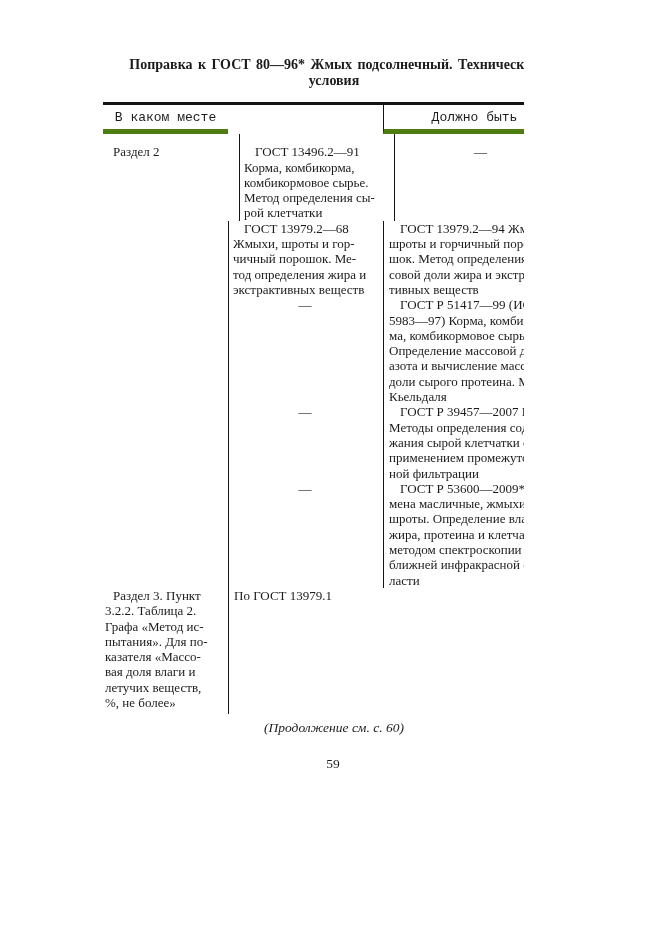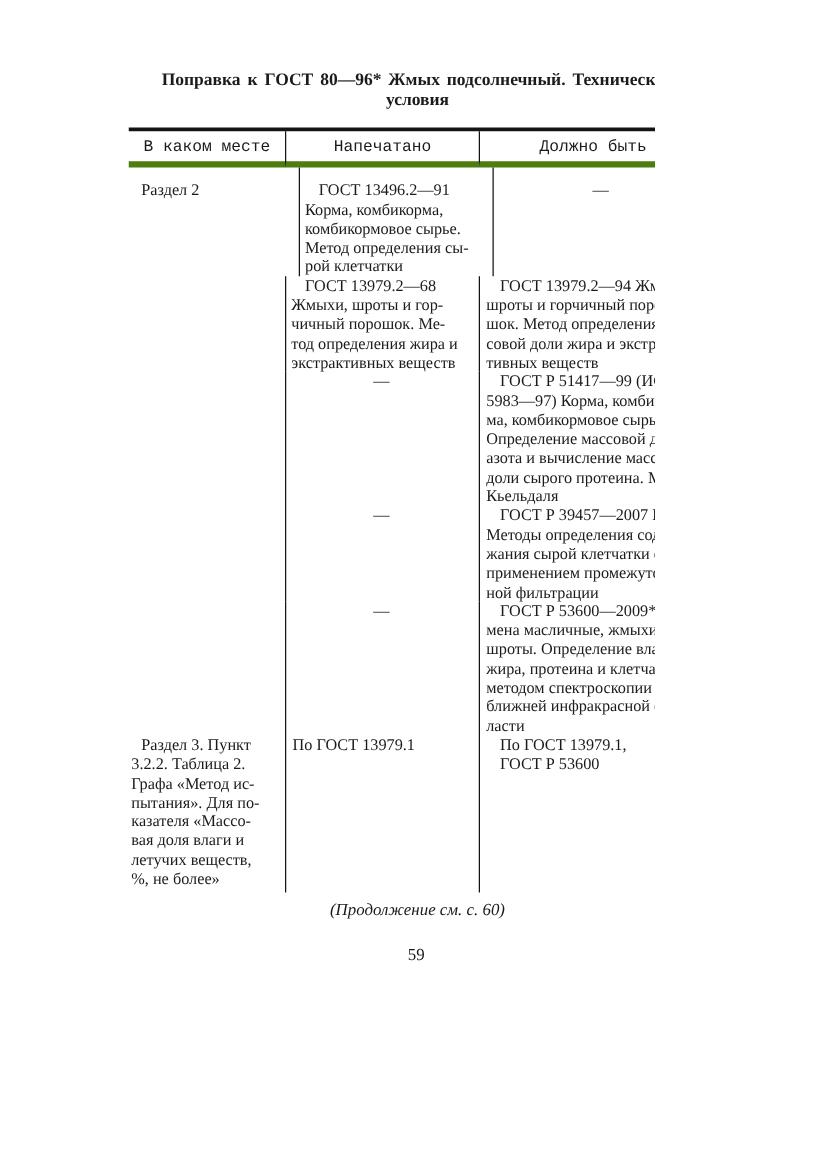--- a/index.html
+++ b/index.html
@@ -84,21 +84,20 @@
 <body>
 
 <div class="page">
   <div class="content">
 
     <h1 class="title">Поправка к ГОСТ 80—96* Жмых подсолнечный. Технические условия</h1>
 
     <div class="doc-table">
 
       <div class="hcell hc1">В каком месте</div>
-      <div class="hcell hc2">Напечатано</div>
       <div class="hcell hc3">Должно быть</div>
 
       <div class="c1 loc-span pre ind8 pt">Раздел 2</div>
 
       <div class="c2 r2 pre ind pt">ГОСТ 13496.2—91
 Корма, комбикорма,
 комбикормовое сырье.
 Метод определения сы-
 рой клетчатки</div>
       <div class="c3 r2 dash pt">—</div>
@@ -141,22 +140,20 @@
 
       <div class="c1 r7 pre ind8 last-row">Раздел 3. Пункт
 3.2.2. Таблица 2.
 Графа «Метод ис-
 пытания». Для по-
 казателя «Массо-
 вая доля влаги и
 летучих веществ,
 %, не более»</div>
       <div class="c2 r7 printed-plain">По ГОСТ 13979.1</div>
-      <div class="c3 r7 pre shouldbe-plain">По ГОСТ 13979.1,
-ГОСТ Р 53600</div>
 
     </div>
 
     <div class="footer-note">(Продолжение см. с. 60)</div>
     <div class="page-number">59</div>
 
   </div>
 </div>
 
 </body></html>

